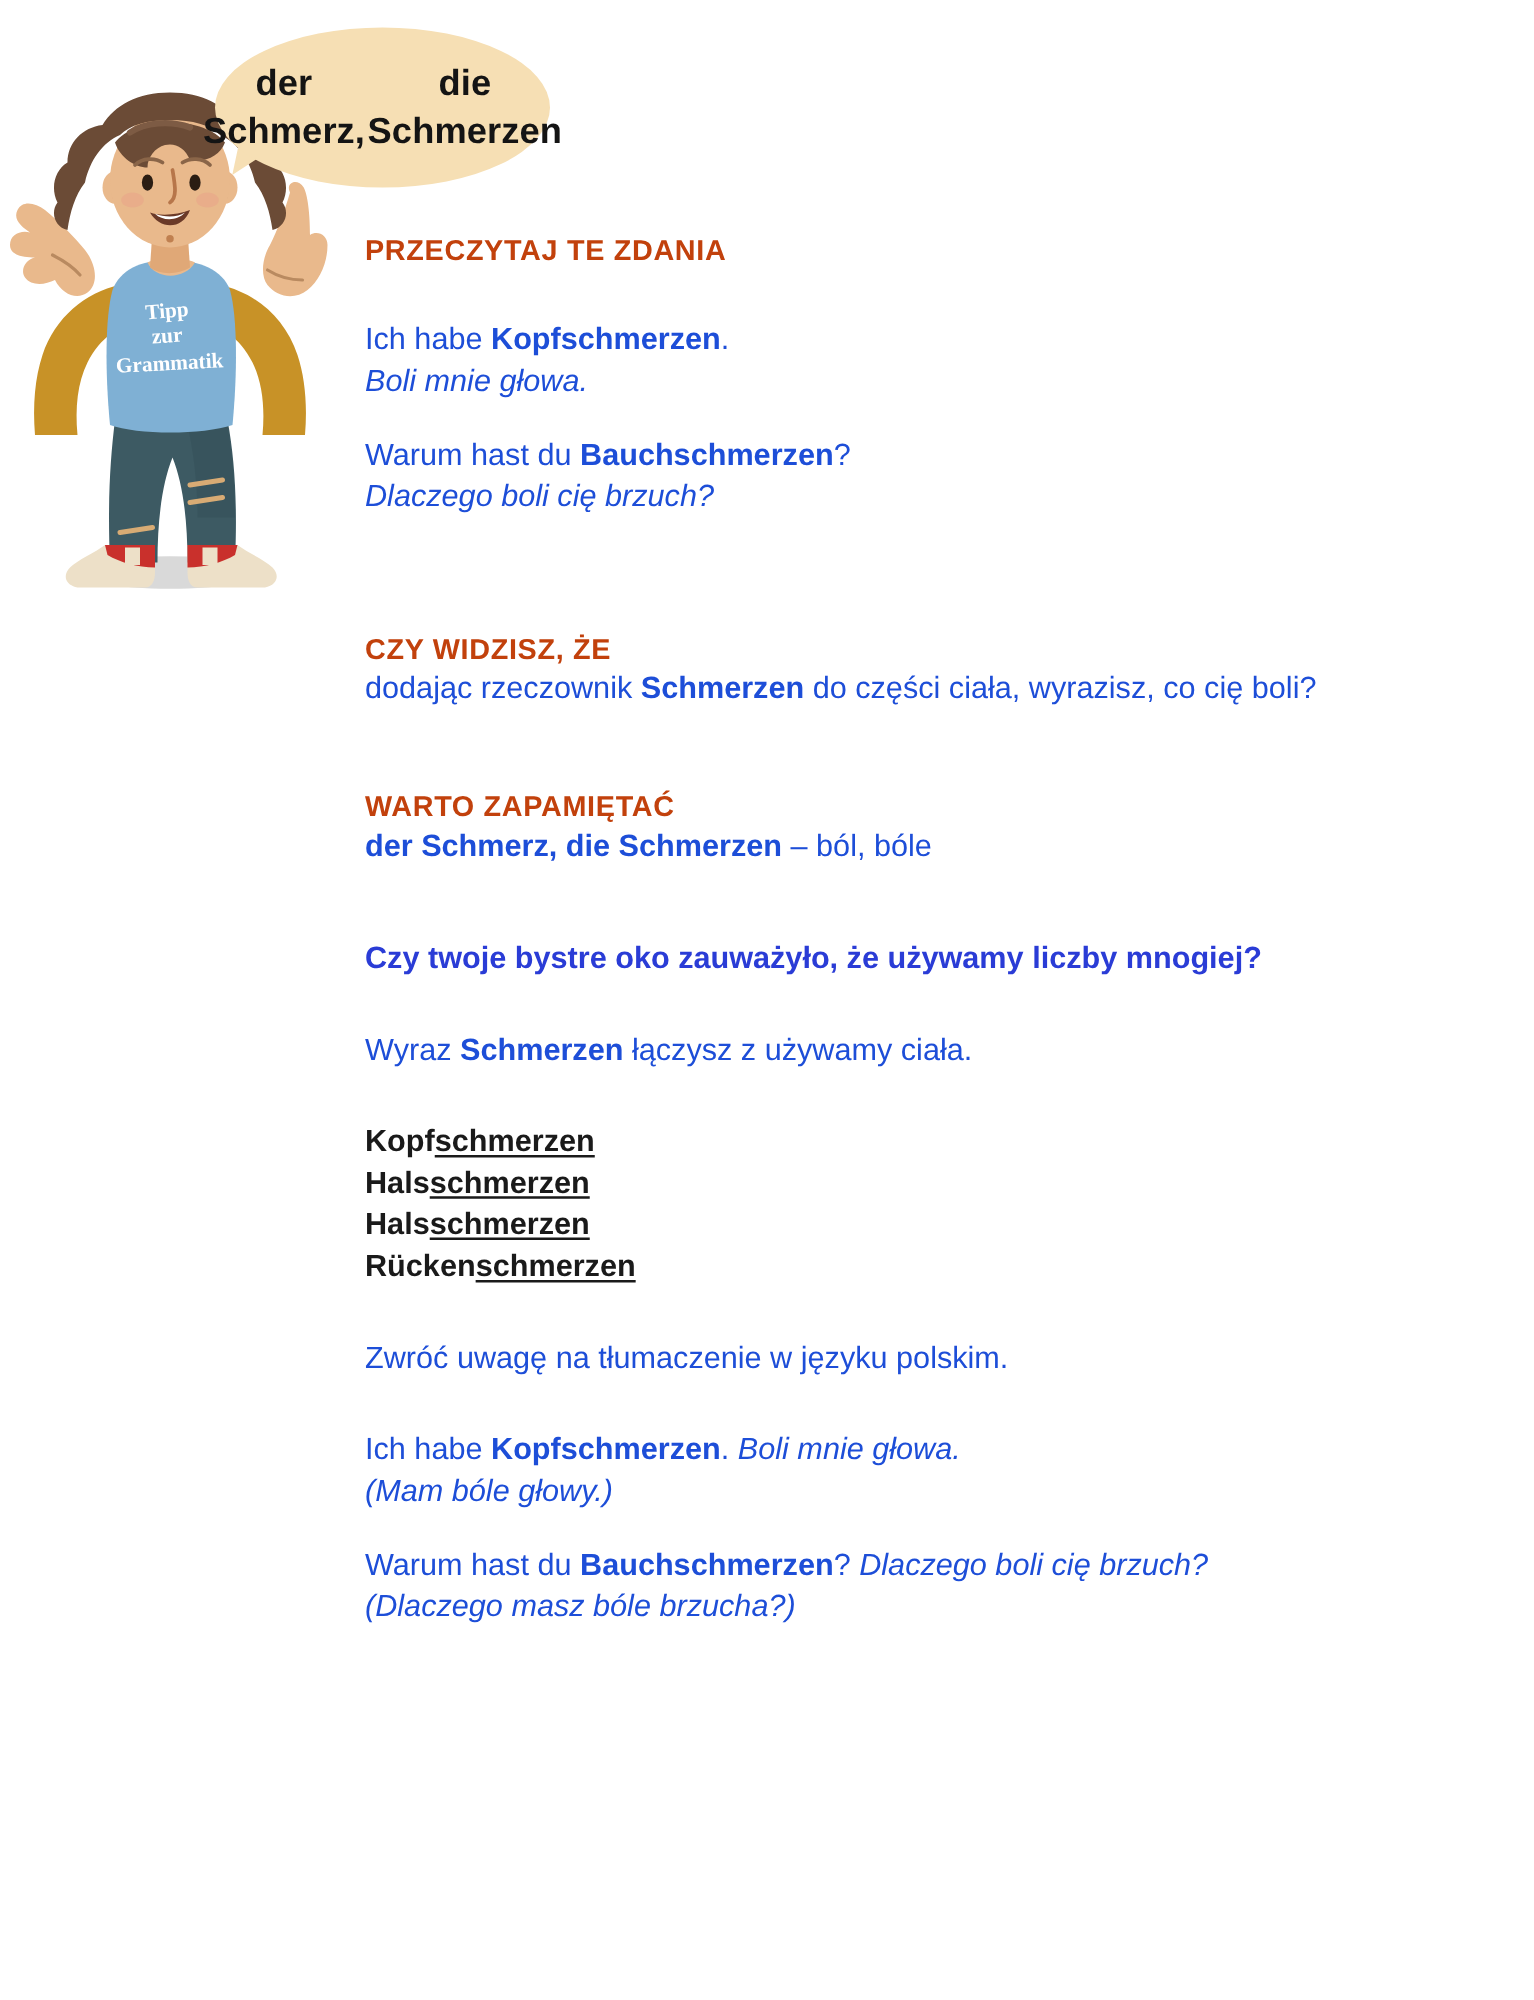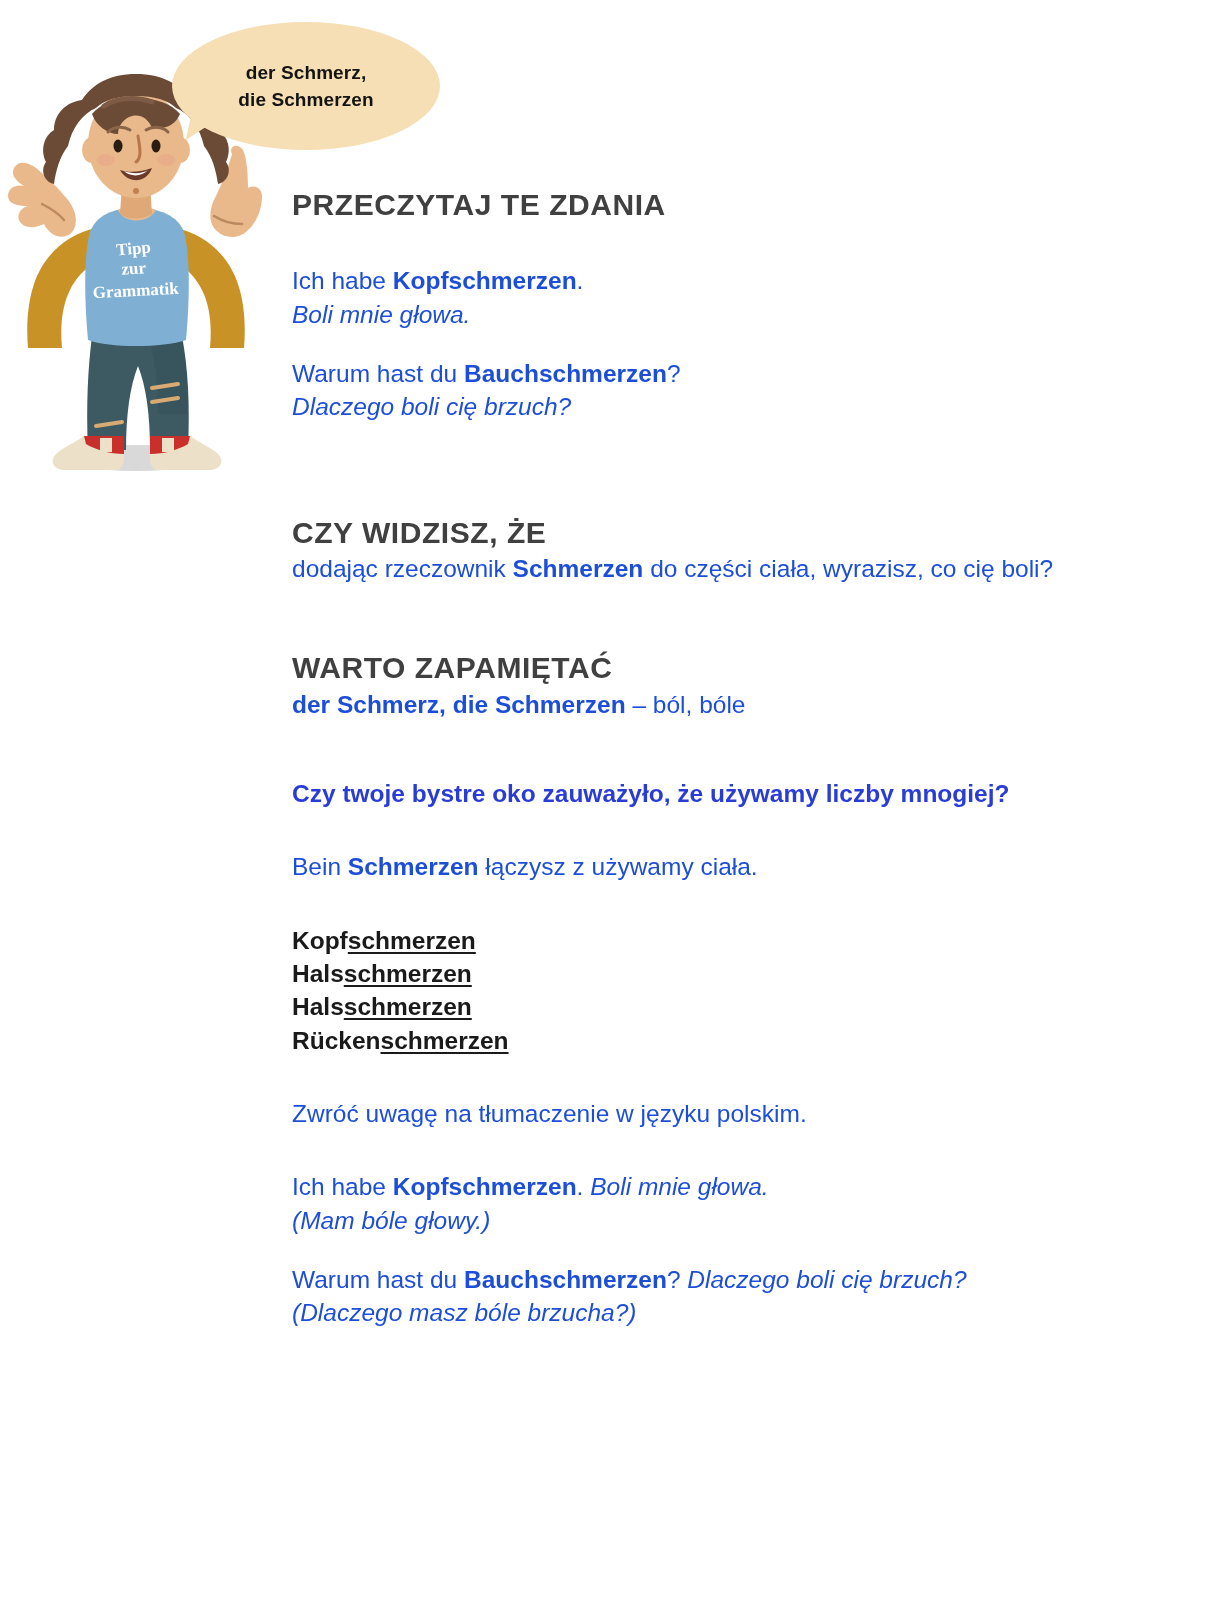--- a/index.html
+++ b/index.html
@@ -51,43 +51,43 @@
     width: 0; height: 0;
     border-left: 34px solid #f6dfb4;
     border-top: 10px solid transparent;
     border-bottom: 34px solid transparent;
     transform: rotate(12deg);
   }
   .bubble-text {
     position: absolute;
     inset: 0;
     display: flex;
-    flex-direction: column;
+    flex-direction: row;
     align-items: center;
     justify-content: center;
     gap: 2px;
     font-weight: bold;
-    font-size: 19px;
+    font-size: 29px;
     line-height: 1.32;
     color: #141414;
     text-align: center;
     letter-spacing: 0.1px;
   }
 
   
   .content {
     position: absolute;
     left: 292px;
     top: 186px;
     width: 900px;
   }
   .heading {
-    color: #404040;
+    color: #c2410c;
     font-weight: bold;
-    font-size: 30px;
+    font-size: 23px;
     letter-spacing: 0.55px;
     line-height: 1.28;
   }
   .para {
     font-size: 24.5px;
     line-height: 1.36;
     color: #1d4ed8;
   }
   .para b, .para strong { font-weight: bold; }
   .para i, .para em { font-style: italic; }
@@ -220,21 +220,21 @@
 
     <div class="heading">WARTO ZAPAMIĘTAĆ</div>
     <div class="para"><b>der Schmerz, die Schmerzen</b><span> – ból, bóle</span></div>
 
     <div class="gap-lg"></div>
 
     <div class="blue-note">Czy twoje bystre oko zauważyło, że używamy liczby mnogiej?</div>
 
     <div class="gap-md"></div>
 
-    <div class="para"><span>Bein </span><b>Schmerzen</b><span> łączysz z używamy ciała.</span></div>
+    <div class="para"><span>Wyraz </span><b>Schmerzen</b><span> łączysz z używamy ciała.</span></div>
 
     <div class="gap-md"></div>
 
     <div class="word-list">
       <div><span>Kopf</span><span class="suffix">schmerzen</span></div>
       <div><span>Hals</span><span class="suffix">schmerzen</span></div>
       <div><span>Hals</span><span class="suffix">schmerzen</span></div>
       <div><span>Rücken</span><span class="suffix">schmerzen</span></div>
     </div>
 

